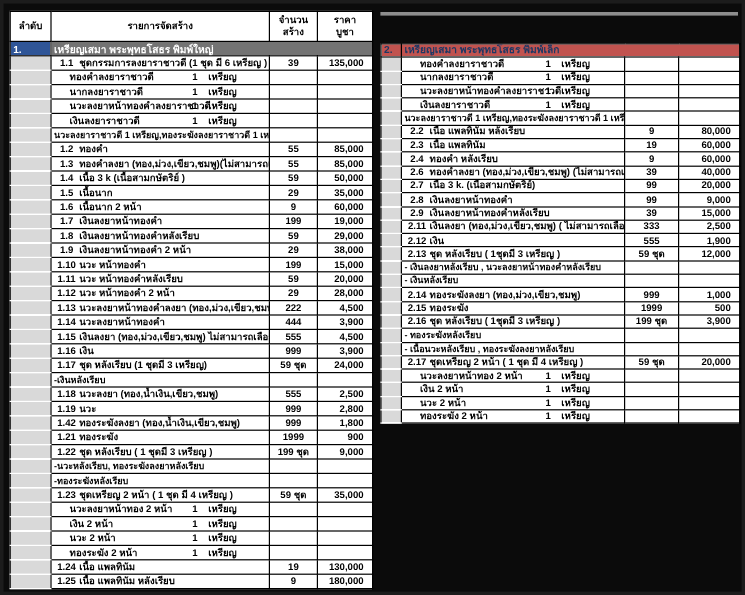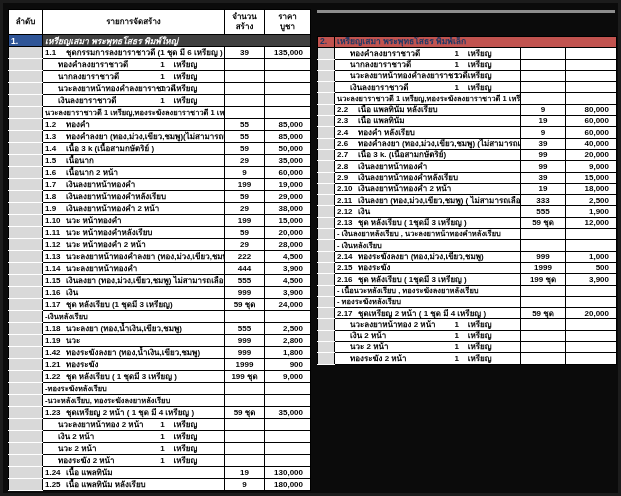--- a/index.html
+++ b/index.html
@@ -15,21 +15,21 @@
   td,th{border:1px solid #000;padding:0 2px;height:11px;line-height:10px;
         overflow:hidden;white-space:nowrap;vertical-align:middle;}
   .tbl-right td{height:10.3px;line-height:9.5px;}
   thead th{height:24px;text-align:center;font-size:8px;line-height:10px;background:#fff;}
   
   .tbl-left col.c0{width:34px}.tbl-left col.c1{width:182px}.tbl-left col.c2{width:40px}.tbl-left col.c3{width:46px}
   .tbl-right col.c0{width:17px}.tbl-right col.c1{width:186px}.tbl-right col.c2{width:45px}.tbl-right col.c3{width:51px}
   td.ordcol{background:#d9d9d9;border-top:1px solid #fff;border-bottom:1px solid #fff;
             border-left:1px solid #000;border-right:1px solid #000;}
   tr.band td{font-size:8.5px;}
-  td.name .no-label{display:inline-block;min-width:21px;}
+  td.name .no-label{display:inline-block;min-width:21px;text-align:center;}
   td.name.sub{padding-left:15px;}
   td.name.sub .sub-wrap{display:flex;}
   td.name.sub .sub-name{width:57%;}
   td.name.sub .sub-count{width:22px;text-align:center;}
   td.name.note{font-size:7.5px;}
   td.qty{text-align:center;}
   td.price{text-align:right;padding-right:7px;}
 </style>
 </head>
 <body>
@@ -53,21 +53,21 @@
             </th>
             <th>
               <div>ราคา</div>
               <div>บูชา</div>
             </th>
           </tr>
         </thead>
         <tbody>
           <tr class="band">
             <td style="background: rgb(47, 85, 151); color: rgb(255, 255, 255);">1.</td>
-            <td colspan="3" style="background: #404040; color: rgb(255, 255, 255); font-style: italic;">เหรียญเสมา พระพุทธโสธร พิมพ์ใหญ่</td>
+            <td colspan="3" style="background: #737373; color: rgb(255, 255, 255);">เหรียญเสมา พระพุทธโสธร พิมพ์ใหญ่</td>
           </tr>
           <tr>
             <td class="ordcol" style="background: rgb(217, 217, 217);"></td>
             <td class="name"><span class="no-label">1.1</span><span>ชุดกรรมการลงยาราชาวดี   (1 ชุด มี 6 เหรียญ )</span></td>
             <td class="qty">39</td>
             <td class="price">135,000</td>
           </tr>
           <tr>
             <td class="ordcol" style="background: rgb(217, 217, 217);"></td>
             <td class="name sub">
@@ -249,27 +249,27 @@
             <td class="price">900</td>
           </tr>
           <tr>
             <td class="ordcol" style="background: rgb(217, 217, 217);"></td>
             <td class="name"><span class="no-label">1.22</span><span>ชุด หลังเรียบ ( 1 ชุดมี 3 เหรียญ )</span></td>
             <td class="qty">199 ชุด</td>
             <td class="price">9,000</td>
           </tr>
           <tr>
             <td class="ordcol" style="background: rgb(217, 217, 217);"></td>
+            <td class="name note">-นวะหลังเรียบ, ทองระฆังลงยาหลังเรียบ</td>
+            <td class="qty"></td>
+            <td class="price"></td>
+          </tr>
+          <tr>
+            <td class="ordcol" style="background: rgb(217, 217, 217);"></td>
             <td class="name note">-ทองระฆังหลังเรียบ</td>
-            <td class="qty"></td>
-            <td class="price"></td>
-          </tr>
-          <tr>
-            <td class="ordcol" style="background: rgb(217, 217, 217);"></td>
-            <td class="name note">-นวะหลังเรียบ, ทองระฆังลงยาหลังเรียบ</td>
             <td class="qty"></td>
             <td class="price"></td>
           </tr>
           <tr>
             <td class="ordcol" style="background: rgb(217, 217, 217);"></td>
             <td class="name"><span class="no-label">1.23</span><span>ชุดเหรียญ 2 หน้า   ( 1 ชุด มี 4 เหรียญ )</span></td>
             <td class="qty">59 ชุด</td>
             <td class="price">35,000</td>
           </tr>
           <tr>
@@ -440,26 +440,20 @@
             <td class="price">9,000</td>
           </tr>
           <tr>
             <td class="ordcol" style="background: rgb(217, 217, 217);"></td>
             <td class="name"><span class="no-label">2.9</span><span>เงินลงยาหน้าทองคำหลังเรียบ</span></td>
             <td class="qty">39</td>
             <td class="price">15,000</td>
           </tr>
           <tr>
             <td class="ordcol" style="background: rgb(217, 217, 217);"></td>
-            <td class="name"><span class="no-label">2.10</span><span>เงินลงยาหน้าทองคำ 2 หน้า</span></td>
-            <td class="qty">19</td>
-            <td class="price">18,000</td>
-          </tr>
-          <tr>
-            <td class="ordcol" style="background: rgb(217, 217, 217);"></td>
             <td class="name"><span class="no-label">2.11</span><span>เงินลงยา   (ทอง,ม่วง,เขียว,ชมพู) ( ไม่สามารถเลือกสีได้ )</span></td>
             <td class="qty">333</td>
             <td class="price">2,500</td>
           </tr>
           <tr>
             <td class="ordcol" style="background: rgb(217, 217, 217);"></td>
             <td class="name"><span class="no-label">2.12</span><span>เงิน</span></td>
             <td class="qty">555</td>
             <td class="price">1,900</td>
           </tr>
@@ -494,27 +488,27 @@
             <td class="price">500</td>
           </tr>
           <tr>
             <td class="ordcol" style="background: rgb(217, 217, 217);"></td>
             <td class="name"><span class="no-label">2.16</span><span>ชุด หลังเรียบ               ( 1ชุดมี 3 เหรียญ )</span></td>
             <td class="qty">199 ชุด</td>
             <td class="price">3,900</td>
           </tr>
           <tr>
             <td class="ordcol" style="background: rgb(217, 217, 217);"></td>
+            <td class="name note">- ทองระฆังหลังเรียบ</td>
+            <td class="qty"></td>
+            <td class="price"></td>
+          </tr>
+          <tr>
+            <td class="ordcol" style="background: rgb(217, 217, 217);"></td>
             <td class="name note">- เนื้อนวะหลังเรียบ , ทองระฆังลงยาหลังเรียบ</td>
-            <td class="qty"></td>
-            <td class="price"></td>
-          </tr>
-          <tr>
-            <td class="ordcol" style="background: rgb(217, 217, 217);"></td>
-            <td class="name note">- ทองระฆังหลังเรียบ</td>
             <td class="qty"></td>
             <td class="price"></td>
           </tr>
           <tr>
             <td class="ordcol" style="background: rgb(217, 217, 217);"></td>
             <td class="name"><span class="no-label">2.17</span><span>ชุดเหรียญ 2 หน้า   ( 1 ชุด มี 4 เหรียญ )</span></td>
             <td class="qty">59 ชุด</td>
             <td class="price">20,000</td>
           </tr>
           <tr>

